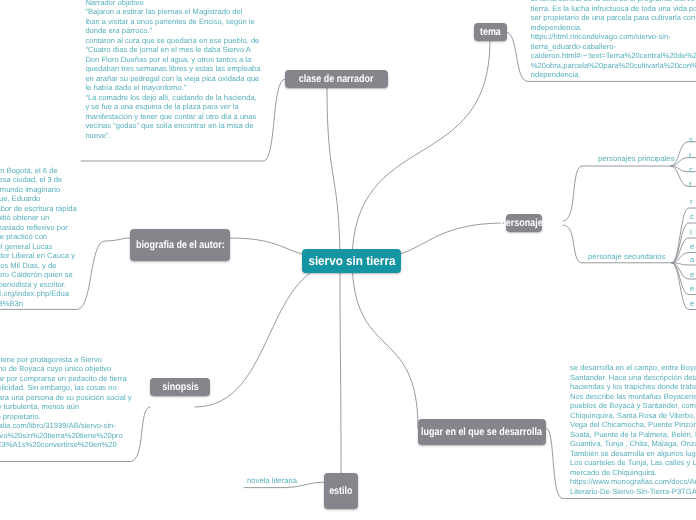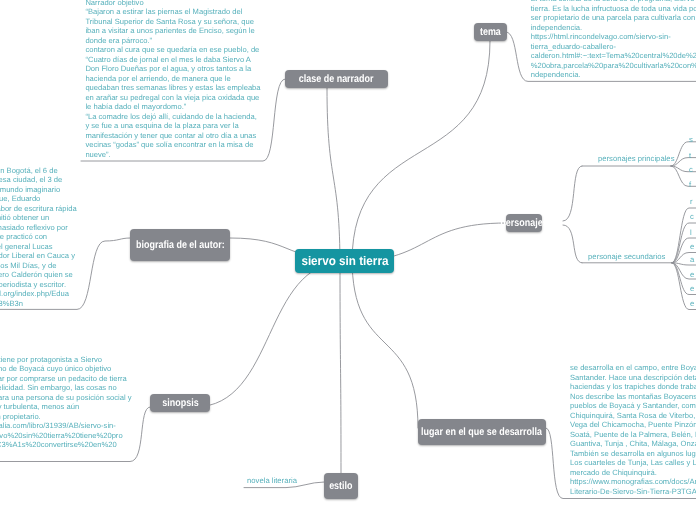--- a/index.html
+++ b/index.html
@@ -55,27 +55,25 @@
 <path d="M 672 262.8 C 680 262.8 680 252.5 689 252.5 L 700 252.5"></path>
 <path d="M 672 262.8 C 680 262.8 680 265.0 689 265.0 L 700 265.0"></path>
 <path d="M 672 262.8 C 680 262.8 680 279.0 689 279.0 L 700 279.0"></path>
 <path d="M 672 262.8 C 680 262.8 680 294.5 689 294.5 L 700 294.5"></path>
 <path d="M 672 262.8 C 680 262.8 680 309.5 689 309.5 L 700 309.5"></path>
 </g>
 </svg>
 <div class="noteblock" style="left:85.4px;top:-2.3px;width:190px;text-align:left;">
       <div>Narrador objetivo</div>
       <div>“Bajaron a estirar las piernas el Magistrado del</div>
-      <div>Tribunal Superior de Santa Rosa y su señora, que</div>
       <div>iban a visitar a unos parientes de Enciso, según le</div>
       <div>donde era párroco.”</div>
       <div>contaron al cura que se quedaría en ese pueblo, de</div>
       <div>“Cuatro días de jornal en el mes le daba Siervo A</div>
       <div>Don Floro Dueñas por el agua, y otros tantos a la</div>
-      <div>hacienda por el arriendo, de manera que le</div>
       <div>quedaban tres semanas libres y estas las empleaba</div>
       <div>en arañar su pedregal con la vieja pica oxidada que</div>
       <div>le había dado el mayordomo.”</div>
       <div>“La comadre los dejó allí, cuidando de la hacienda,</div>
       <div>y se fue a una esquina de la plaza para ver la</div>
       <div>manifestación y tener que contar al otro día a unas</div>
       <div>vecinas “godas” que solía encontrar en la misa de</div>
       <div>nueve”.</div>
     </div>
 <div class="noteblock" style="left:530.7px;top:-5.9px;width:220px;text-align:left;">
@@ -142,37 +140,37 @@
 <div class="leafitem" style="left:690px;top:212.3px;">c</div>
 <div class="leafitem" style="left:690px;top:227.5px;">l</div>
 <div class="leafitem" style="left:690px;top:241.9px;">e</div>
 <div class="leafitem" style="left:690px;top:255.1px;">a</div>
 <div class="leafitem" style="left:690px;top:269.5px;">e</div>
 <div class="leafitem" style="left:690px;top:284.4px;">e</div>
 <div class="leafitem" style="left:690px;top:298.8px;">e</div>
 <div class="sublabel" style="left:598px;top:153.8px;">personajes principales</div>
 <div class="sublabel" style="left:588.1px;top:252.1px;">personaje secundarios</div>
 <div class="sublabel" style="left:247.0px;top:476.2px;">novela literaria</div>
-<div class="node node-root" style="left:295px;top:249px;width:99px;height:24px;">
+<div class="node node-root" style="left:302px;top:249px;width:99px;height:24px;">
       <span>siervo sin tierra</span>
     </div>
 <div class="node node-branch" style="left:285px;top:70px;width:103px;height:18px;">
       <span>clase de narrador</span>
     </div>
 <div class="node node-branch" style="left:474px;top:23px;width:33px;height:18px;">
       <span>tema</span>
     </div>
 <div class="node node-branch" style="left:506px;top:214px;width:36px;height:18px;">
       <span>personajes</span>
     </div>
 <div class="node node-branch" style="left:130px;top:229px;width:100px;height:32px;">
       <span>biografia de el autor:</span>
     </div>
-<div class="node node-branch" style="left:150px;top:394px;width:60px;height:18px;">
+<div class="node node-branch" style="left:150px;top:378px;width:60px;height:18px;">
       <span>sinopsis</span>
     </div>
 <div class="node node-branch" style="left:418px;top:419px;width:128px;height:26px;">
       <span>lugar en el que se desarrolla</span>
     </div>
-<div class="node node-branch" style="left:324px;top:473px;width:34px;height:26px;">
+<div class="node node-branch" style="left:324px;top:473px;width:34px;height:36px;">
       <span>estilo</span>
     </div>
 </div>
 
 </body></html>

